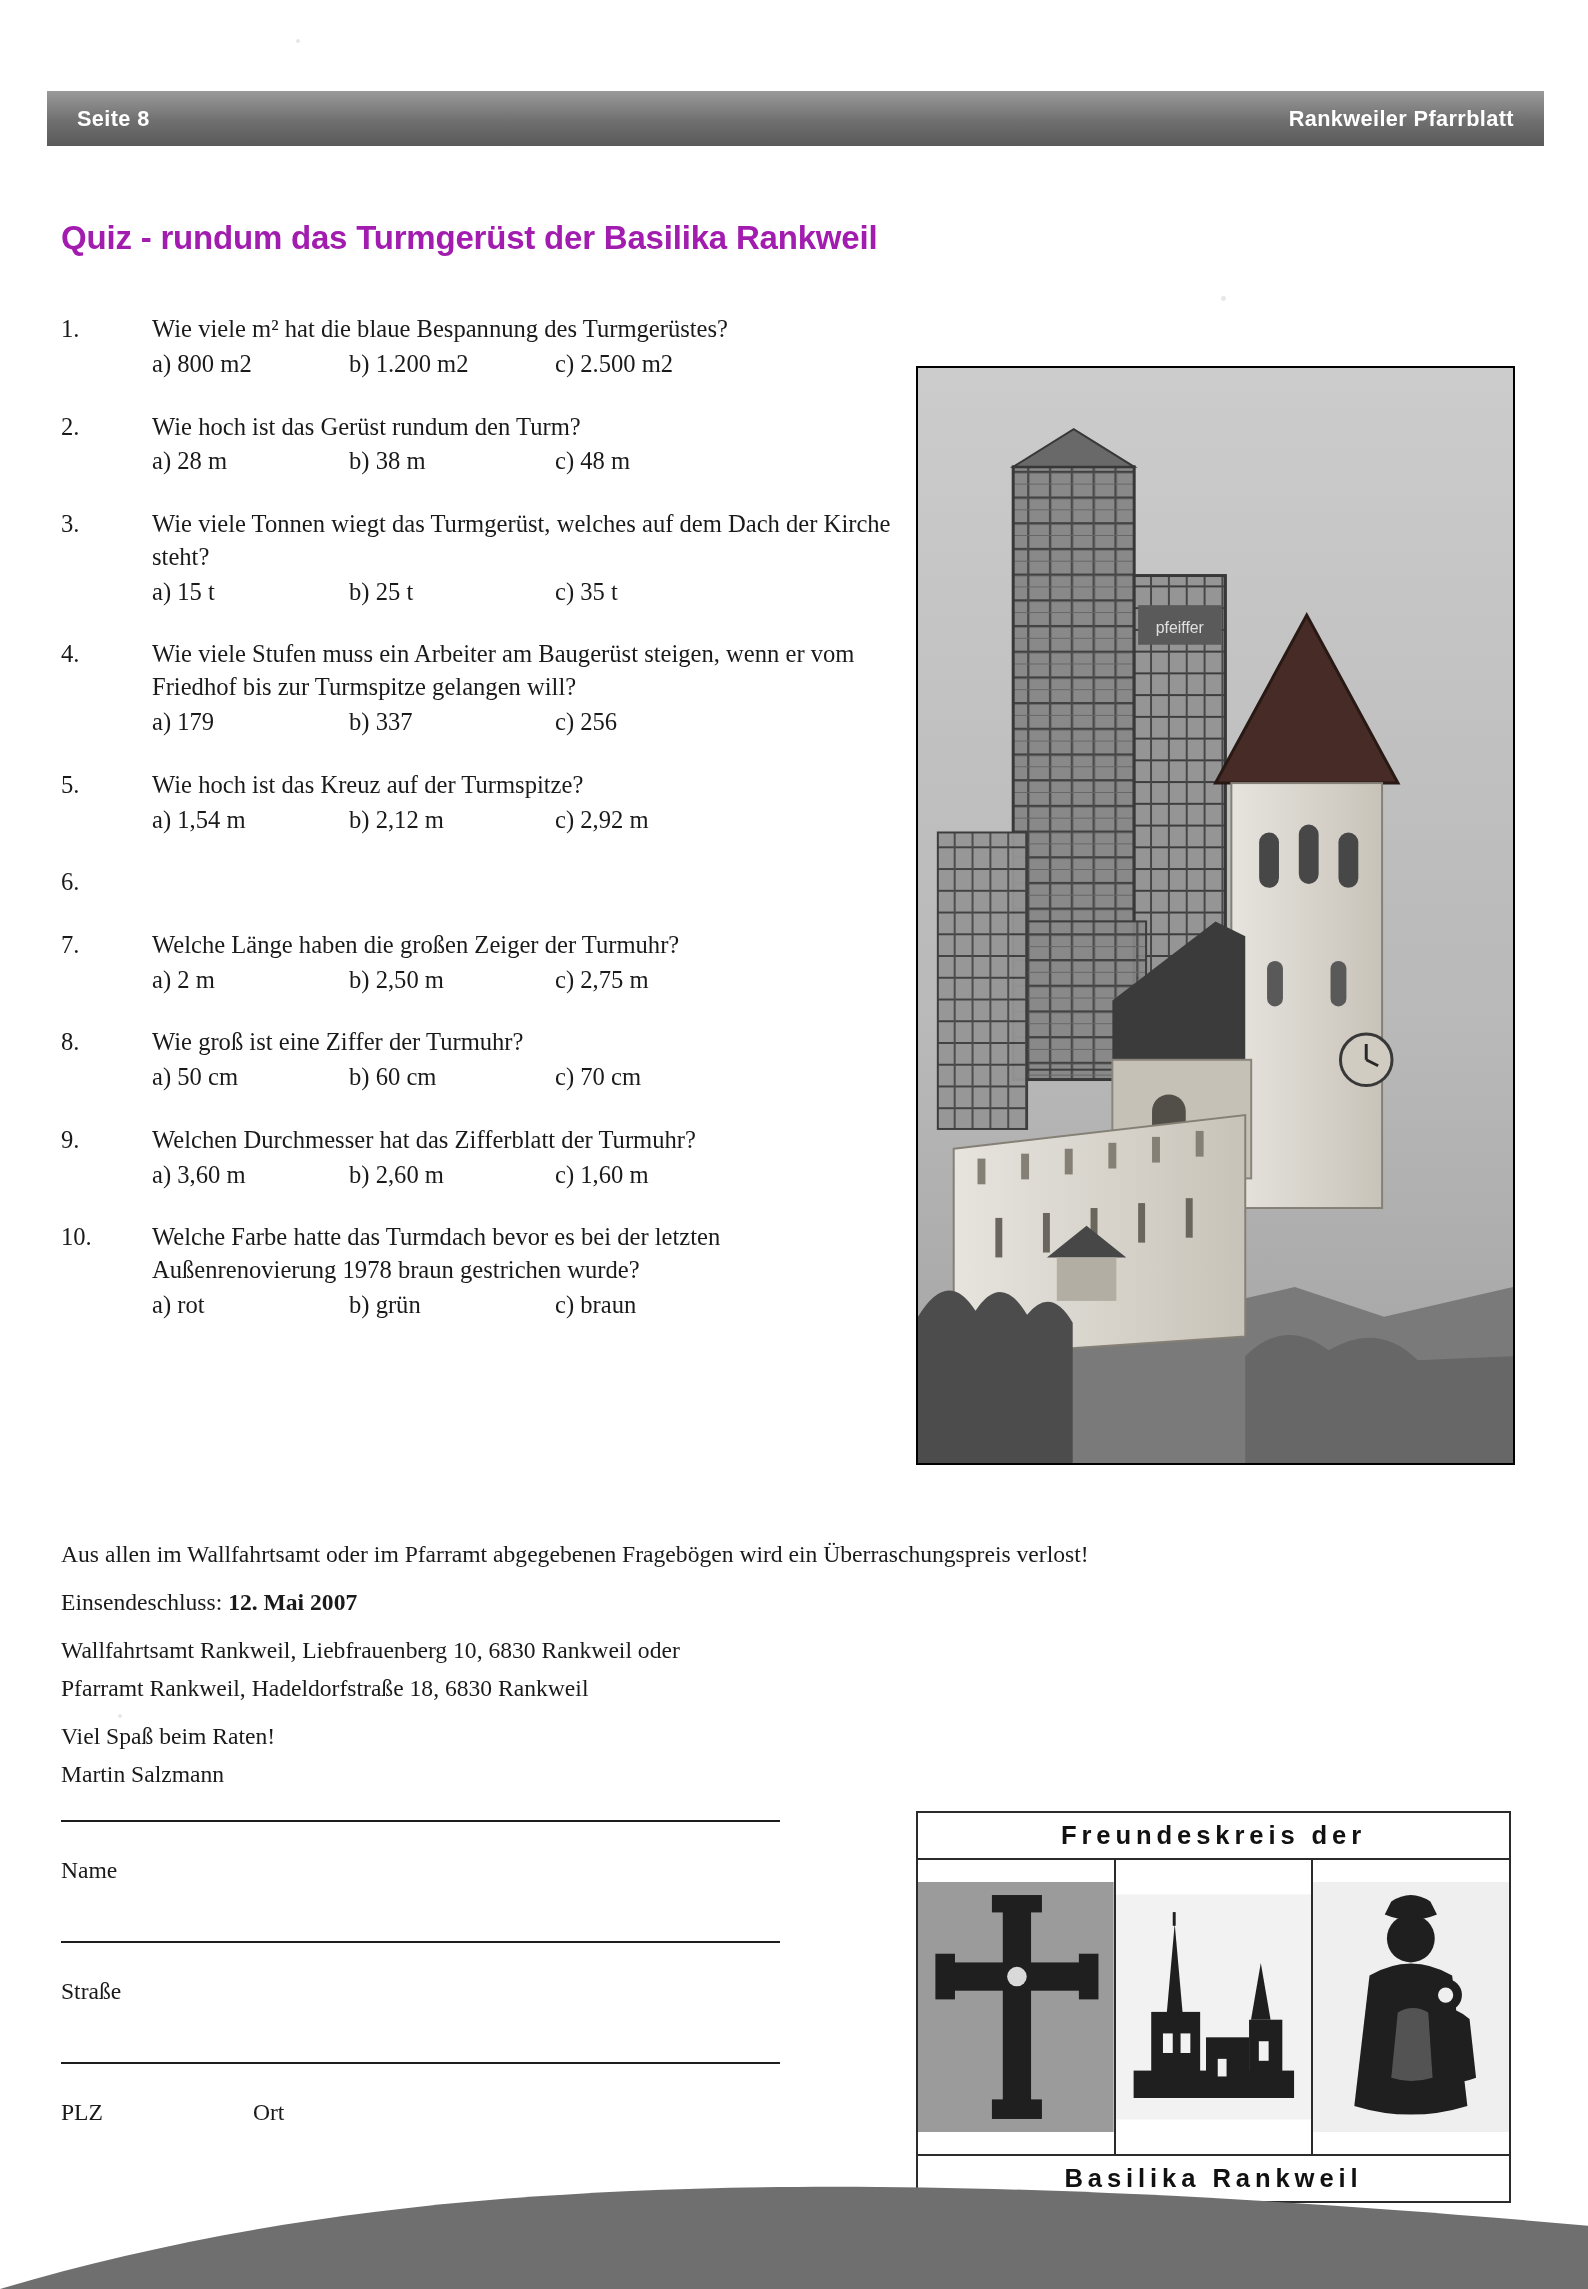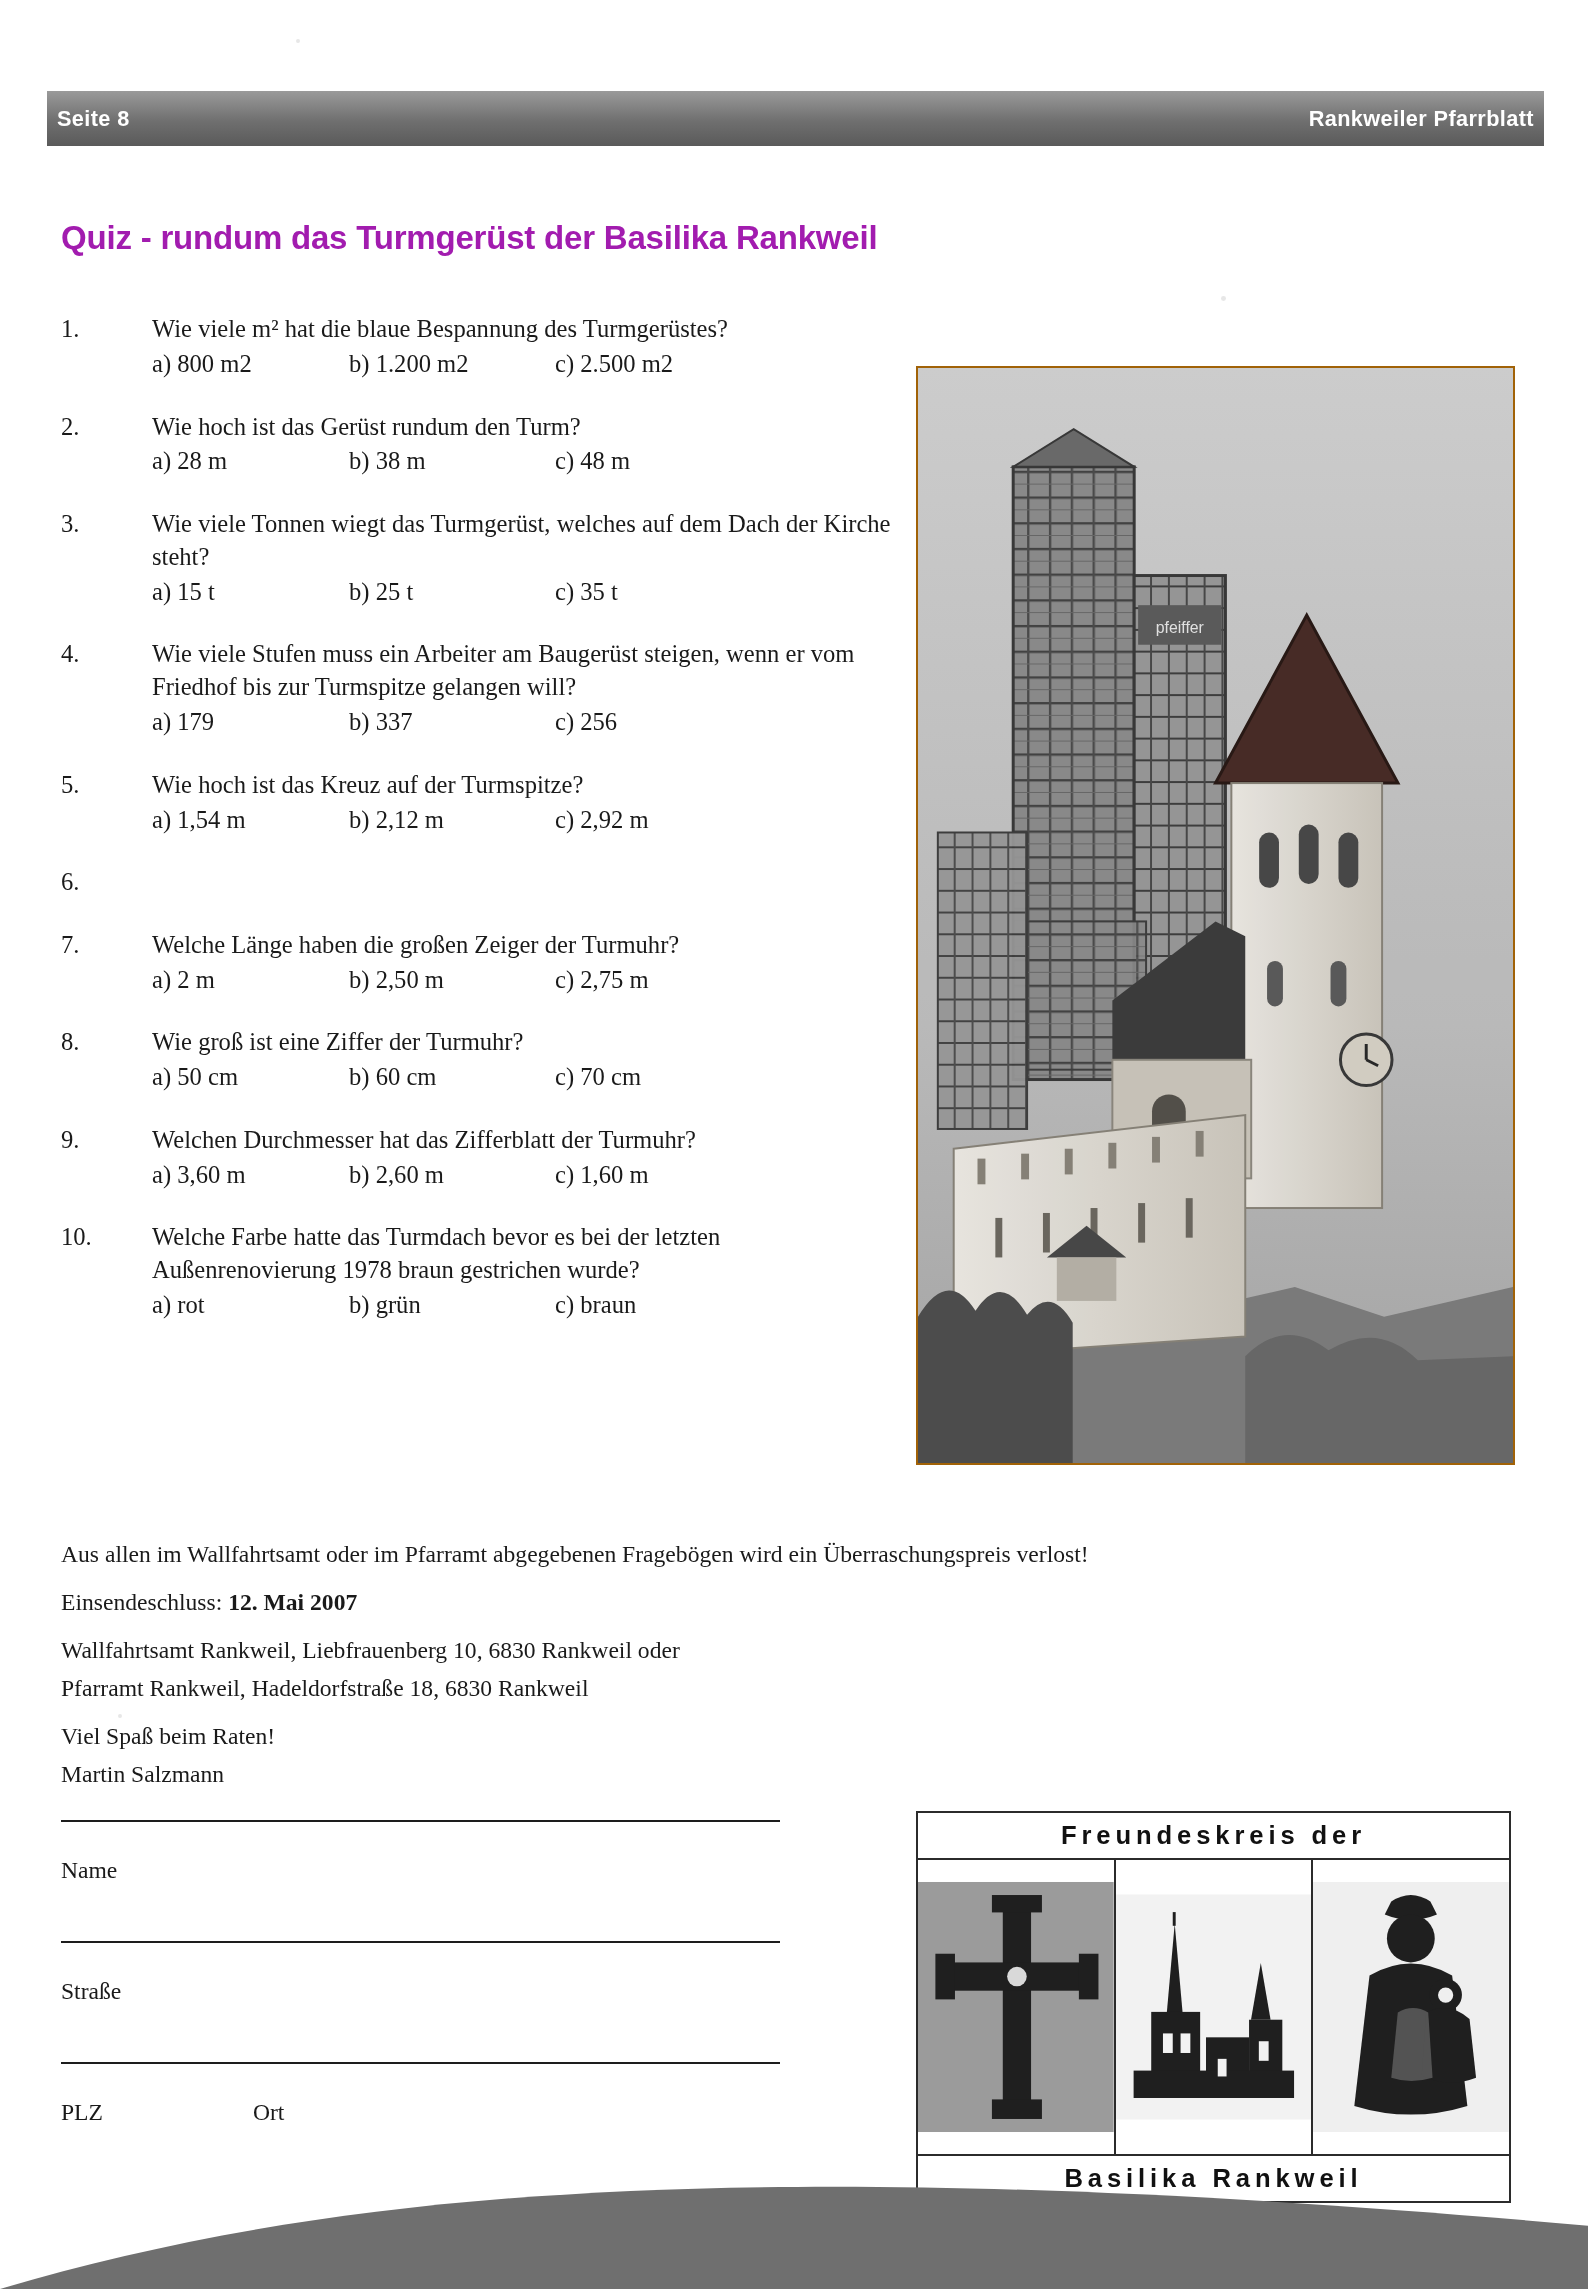--- a/index.html
+++ b/index.html
@@ -21,21 +21,21 @@
   .header-bar {
     position: absolute;
     left: 47px;
     top: 91px;
     width: 1497px;
     height: 55px;
     background: linear-gradient(180deg, #9a9a9a 0%, #6f6f6f 55%, #5a5a5a 100%);
     display: flex;
     align-items: center;
     justify-content: space-between;
-    padding: 0 10px;
+    padding: 0 30px;
     box-sizing: border-box;
   }
   .header-left,
   .header-right {
     font-family: "Liberation Sans", sans-serif;
     font-weight: bold;
     font-size: 21.7px;
     color: #ffffff;
     letter-spacing: 0.4px;
   }
@@ -88,21 +88,21 @@
   }
   .ans:last-child { width: auto; margin-left: 9px; }
 
   
   .photo {
     position: absolute;
     left: 916px;
     top: 366px;
     width: 595px;
     height: 1095px;
-    border: 2px solid #a16207;
+    border: 2px solid #000000;
     background: #b9b9b9;
     overflow: hidden;
   }
   .photo svg { display: block; width: 100%; height: 100%; }
 
   
   .bottom-text {
     position: absolute;
     left: 61px;
     top: 1537px;

